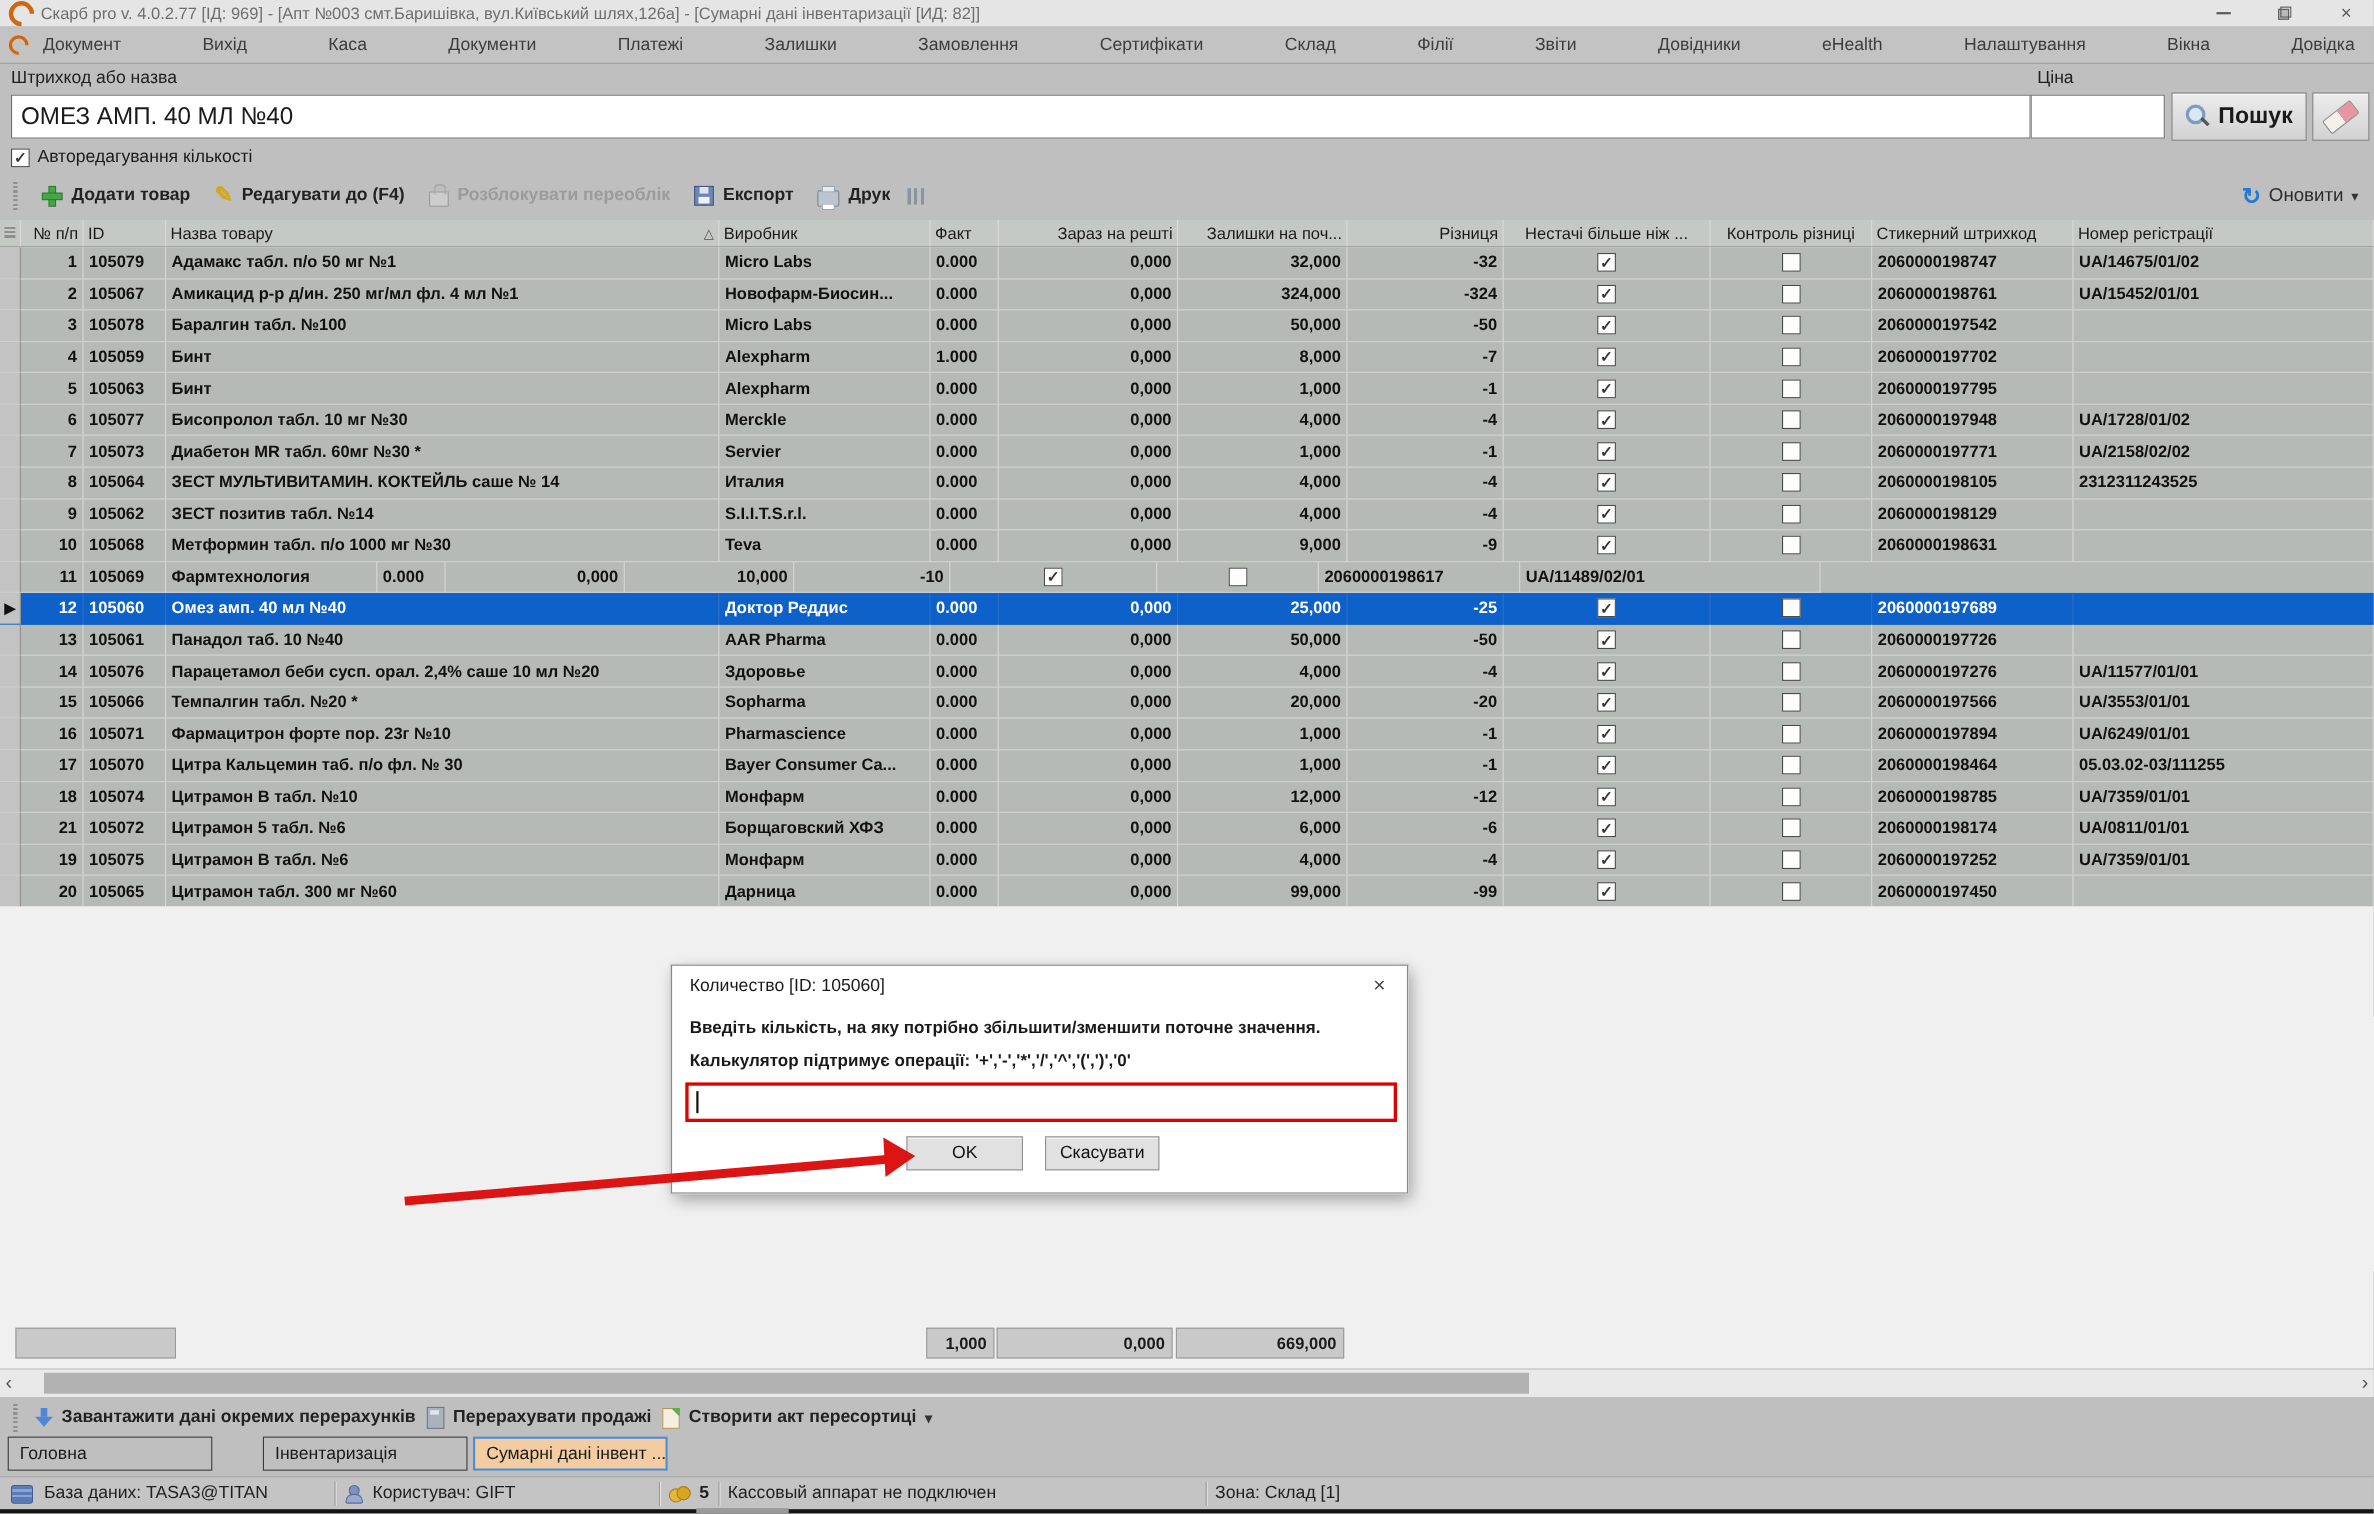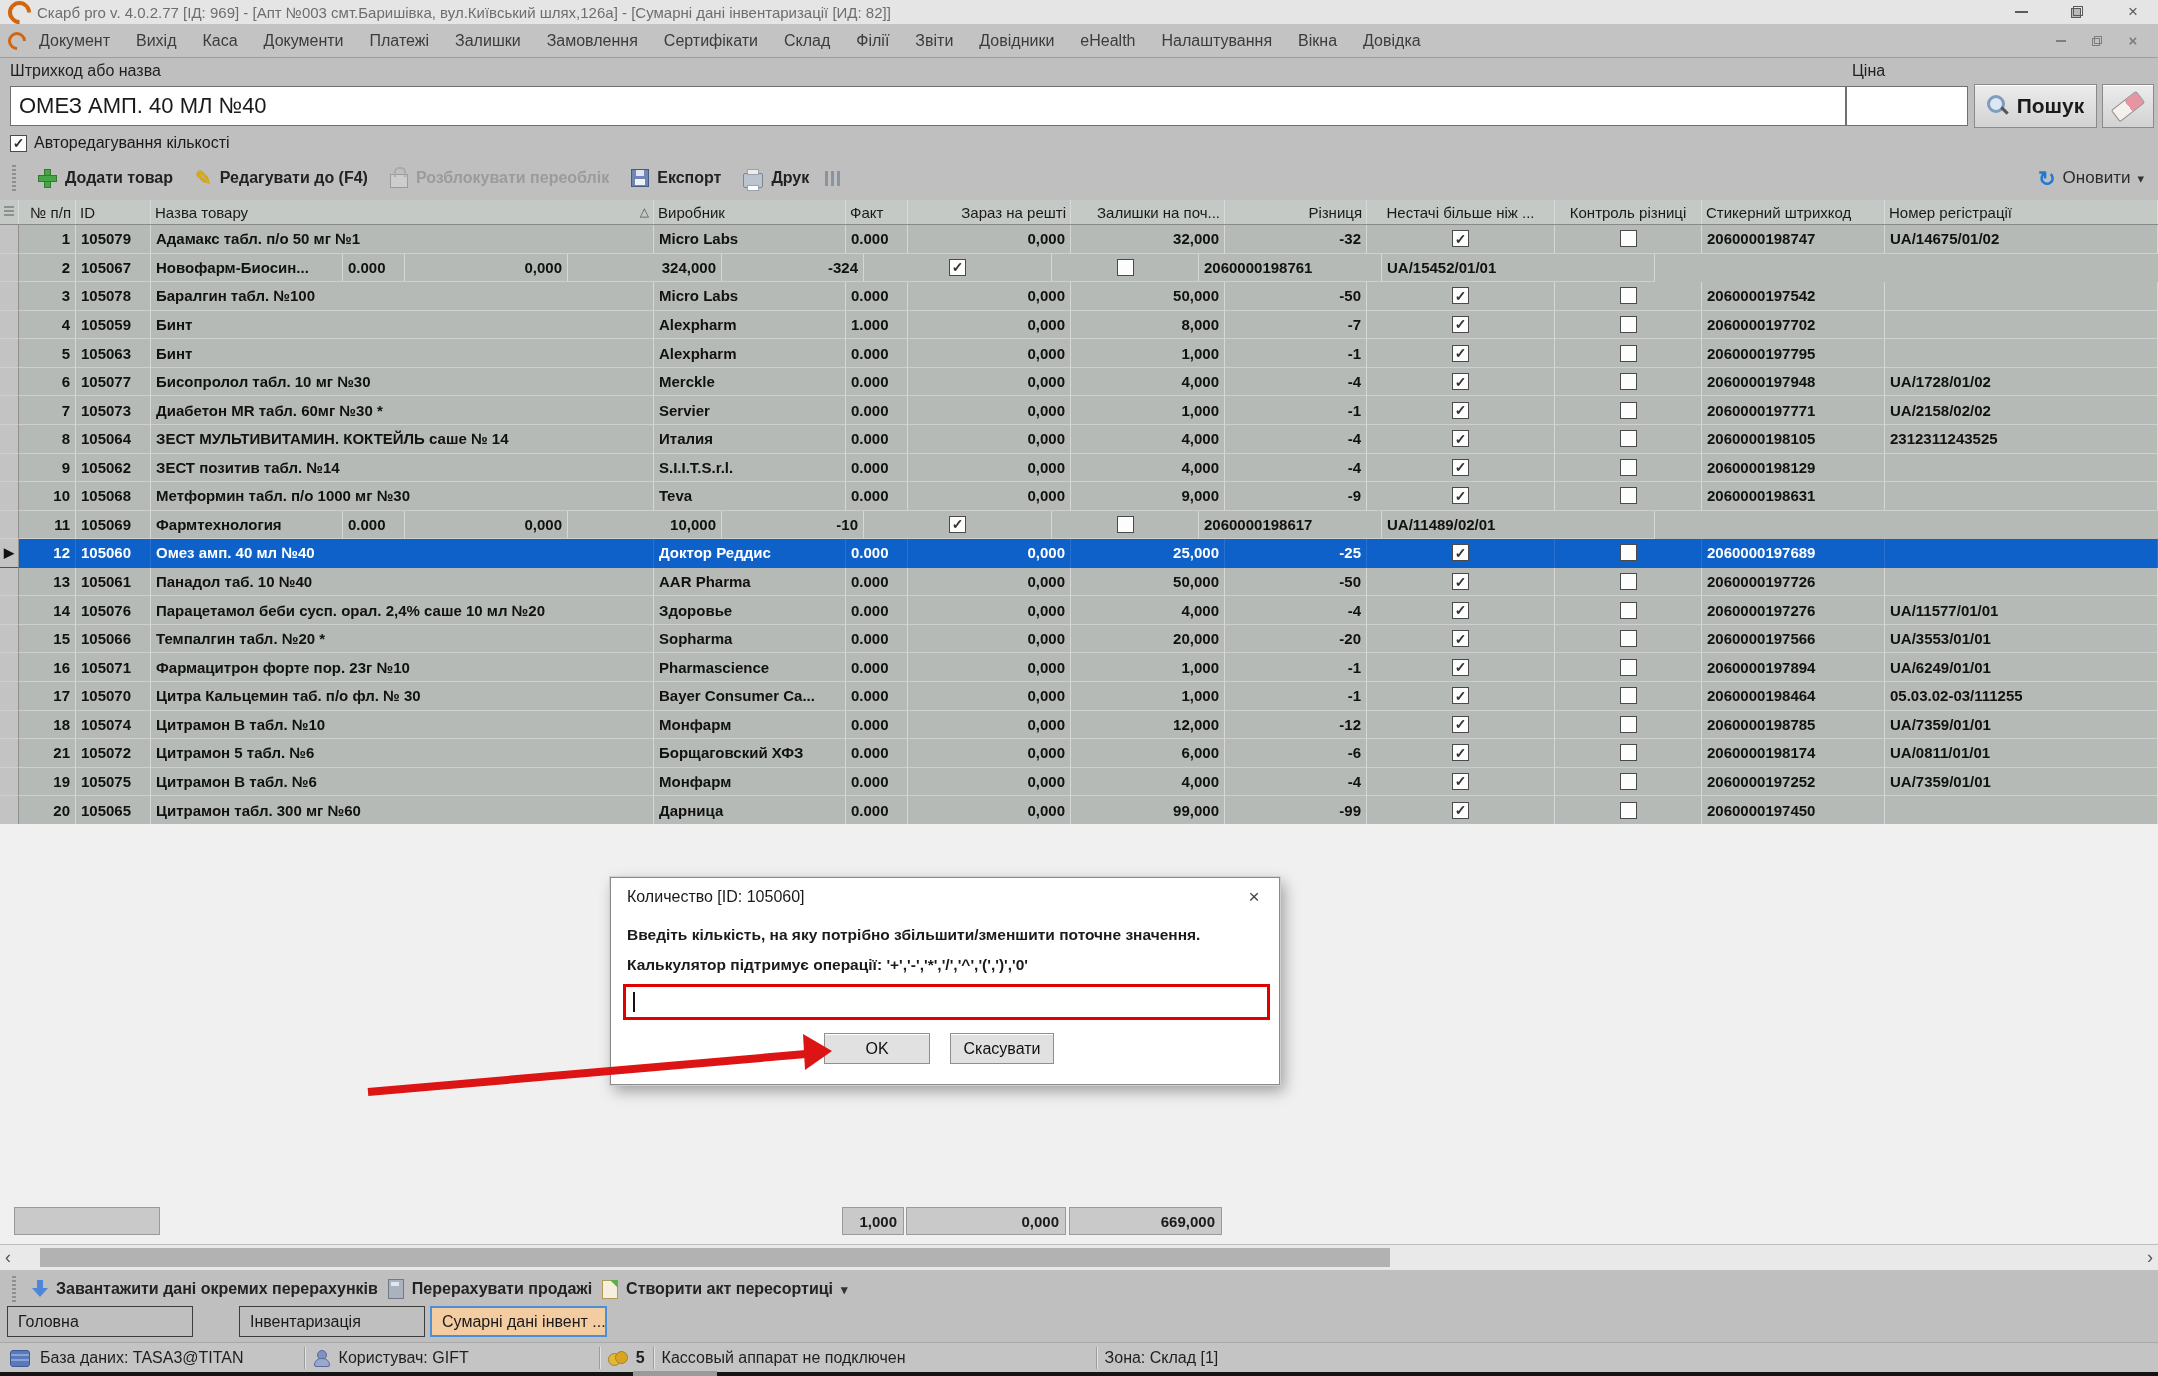--- a/index.html
+++ b/index.html
@@ -162,21 +162,21 @@
       </span>
     <span class="wc">
         <span class="icon-restore"></span>
       </span>
     <span class="wc">×</span>
   </span>
 </div>
 
 <div class="abs menubar">
   <span class="logo" style="width:12px;height:12px;border-width:3.5px;"></span>
-  <span style="display:flex;align-items:center;">
+  <span style="display:flex;align-items:center;gap:48px;">
       <span class="menu-item">Документ</span>
       <span class="menu-item">Вихід</span>
       <span class="menu-item">Каса</span>
       <span class="menu-item">Документи</span>
       <span class="menu-item">Платежі</span>
       <span class="menu-item">Залишки</span>
       <span class="menu-item">Замовлення</span>
       <span class="menu-item">Сертифікати</span>
       <span class="menu-item">Склад</span>
       <span class="menu-item">Філії</span>
@@ -282,20 +282,21 @@
         <div class="td ac" style="width: 147px;">
           <span class="cb"></span>
         </div>
         <div class="td al" style="width: 183px;">2060000198747</div>
         <div class="td al" style="width: 273px;">UA/14675/01/02</div>
       </div>
       <div class="tr">
         <div class="td ac mark" style="width: 19px;"></div>
         <div class="td ar" style="width: 57px;">2</div>
         <div class="td al" style="width: 75px;">105067</div>
+        <div class="td al" style="width: 503px;">Амикацид р-р д/ин. 250 мг/мл фл. 4 мл №1</div>
         <div class="td al" style="width: 192px;">Новофарм-Биосин...</div>
         <div class="td al" style="width: 62px;">0.000</div>
         <div class="td ar" style="width: 163px;">0,000</div>
         <div class="td ar" style="width: 154px;">324,000</div>
         <div class="td ar" style="width: 142px;">-324</div>
         <div class="td ac" style="width: 188px;">
           <span class="cb">✓</span>
         </div>
         <div class="td ac" style="width: 147px;">
           <span class="cb"></span>

